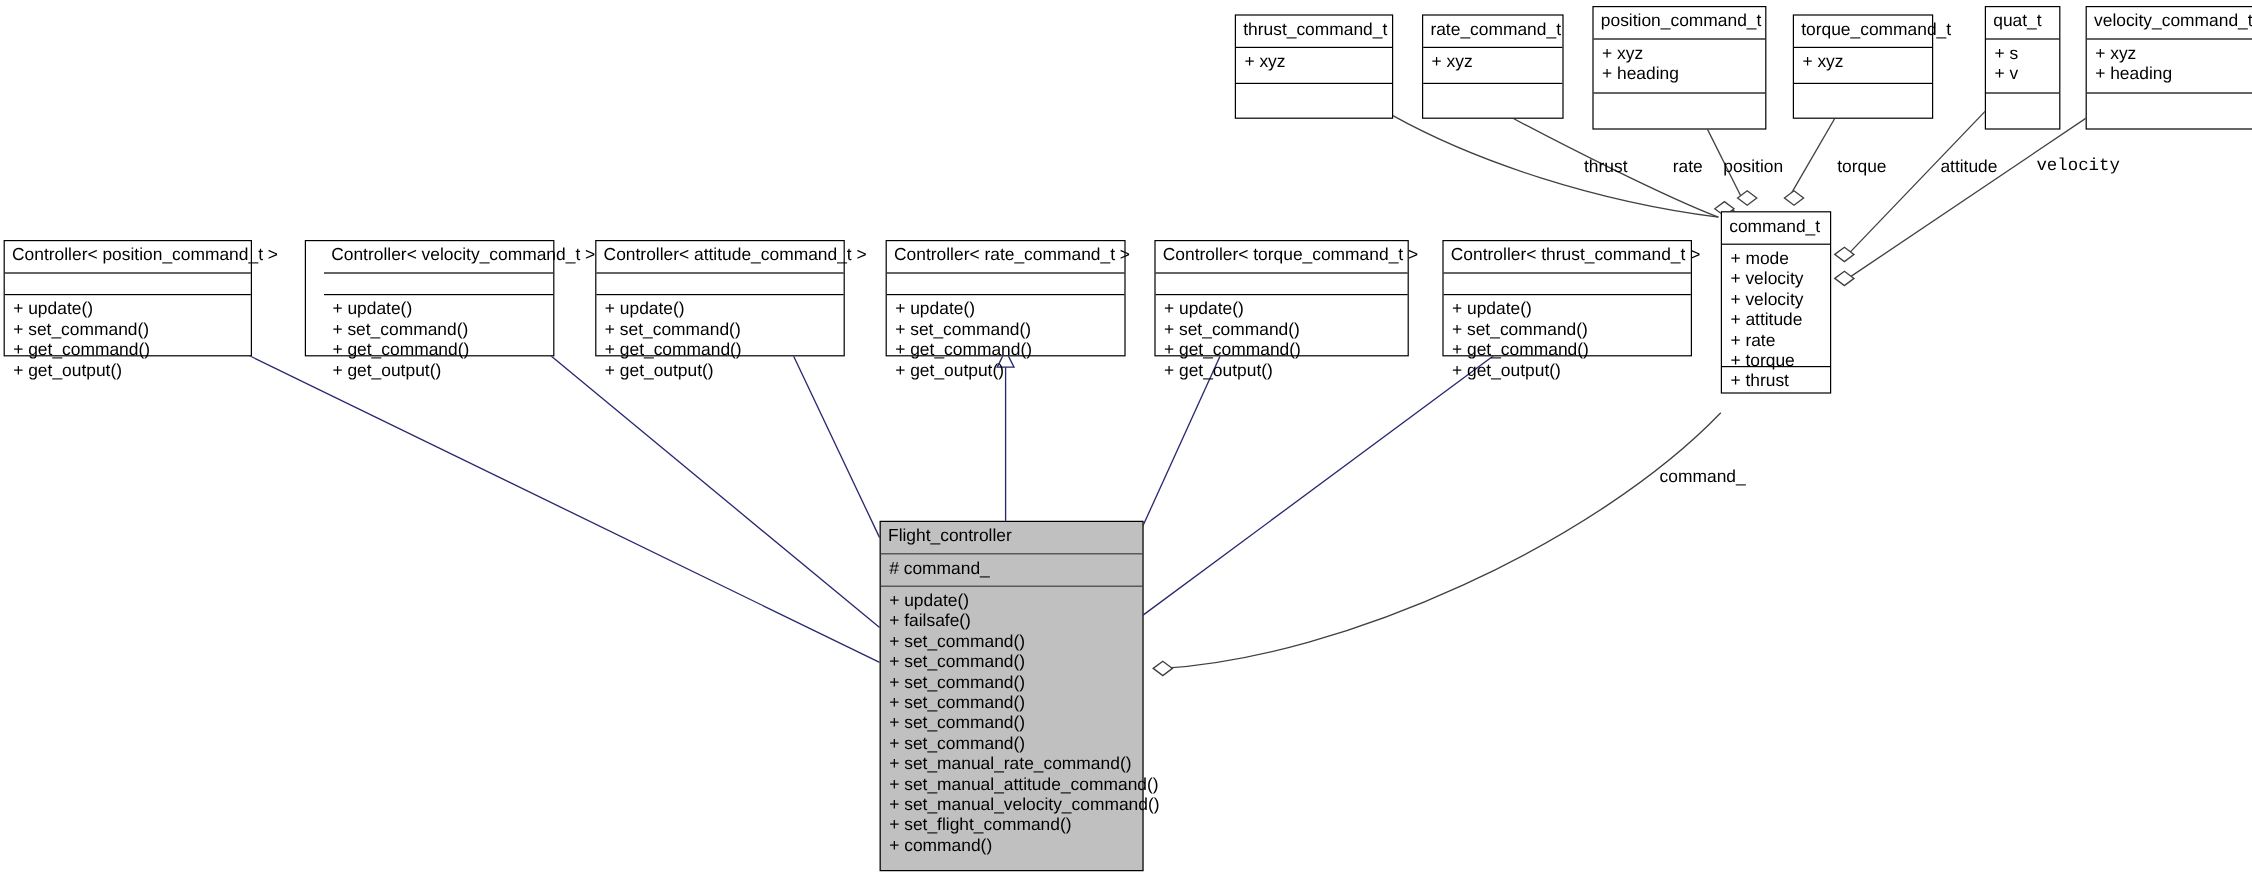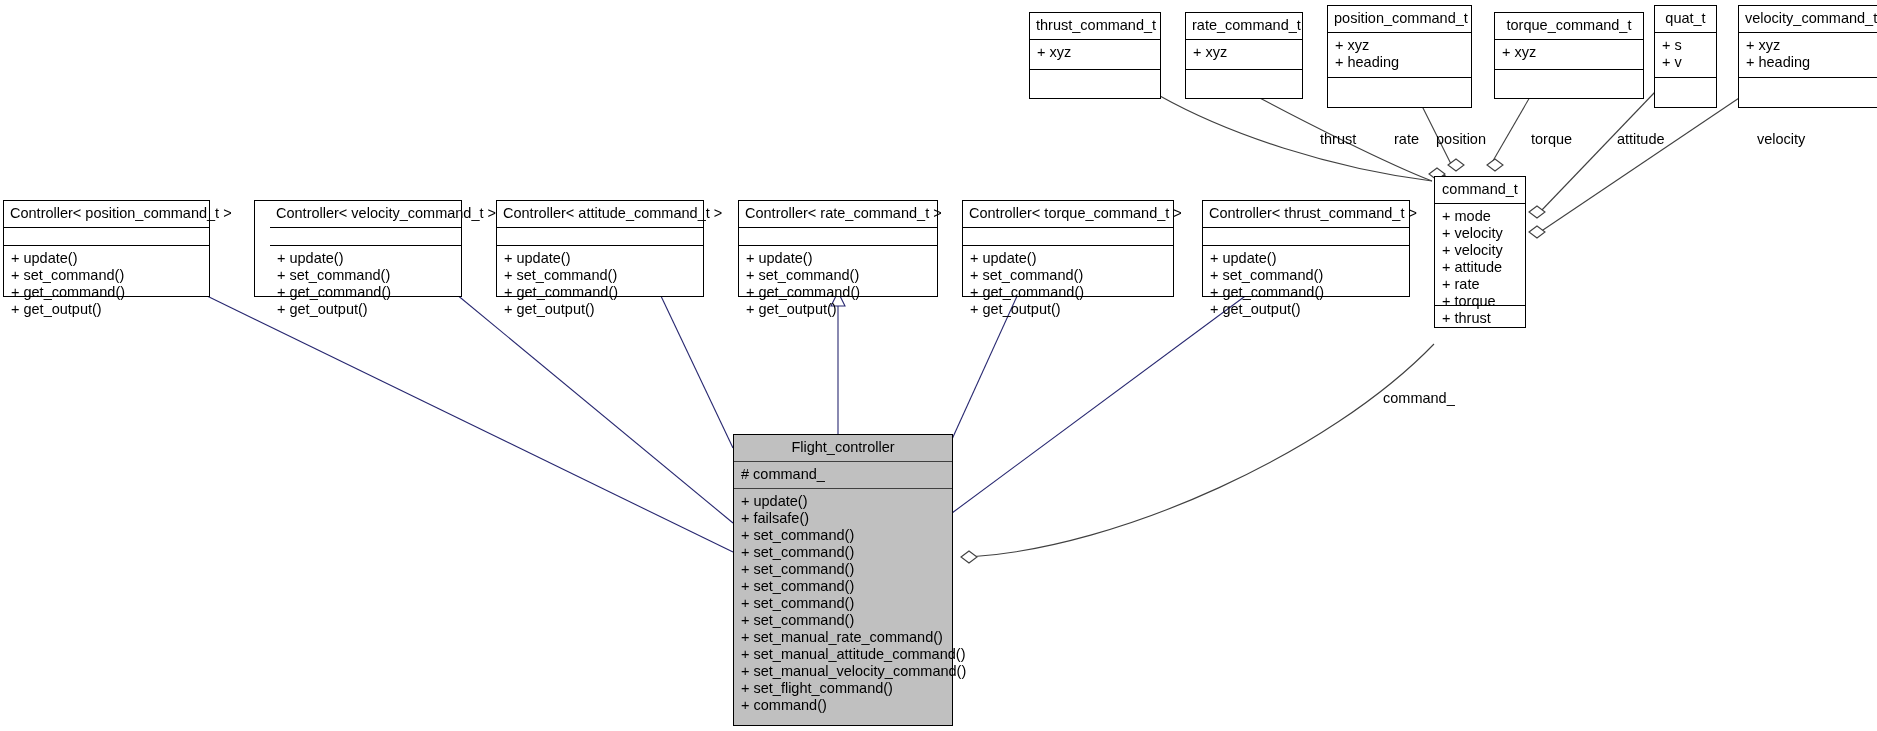--- a/index.html
+++ b/index.html
@@ -34,21 +34,20 @@
     background: #ffffff;
     font-size: 14.5px;
     line-height: 17px;
     color: #000000;
   }
   .uml-box.highlight {
     background: #c0c0c0;
     border: 1px solid #000000;
   }
   .uml-title {
-    text-align: center;
     padding: 4px 6px 5px 6px;
     border-bottom: 1px solid #000000;
     white-space: nowrap;
   }
   .uml-box.highlight > .uml-title {
     border-bottom: 1px solid #404040;
   }
   .uml-attrs {
     padding: 4px 6px 4px 7px;
     border-bottom: 1px solid #000000;
@@ -145,21 +144,21 @@
 
   <div class="uml-box" style="left:1327px; top:5px; width:145px; height:103px;">
     <div class="uml-title">position_command_t</div>
     <div class="uml-attrs" style="height:45px;">
       <div class="uml-row">+ xyz</div>
       <div class="uml-row">+ heading</div>
     </div>
     <div class="uml-ops"></div>
   </div>
 
-  <div class="uml-box" style="left:1494px; top:12px; width:150px; height:87px;">
+  <div class="uml-box" style="left:1494px; top:12px; width:117px; height:87px;">
     <div class="uml-title">torque_command_t</div>
     <div class="uml-attrs" style="height:30px;">
       <div class="uml-row">+ xyz</div>
     </div>
     <div class="uml-ops"></div>
   </div>
 
   <div class="uml-box" style="left:1654px; top:5px; width:63px; height:103px;">
     <div class="uml-title">quat_t</div>
     <div class="uml-attrs" style="height:45px;">
@@ -176,21 +175,21 @@
       <div class="uml-row">+ heading</div>
     </div>
     <div class="uml-ops"></div>
   </div>
 
   <div class="edge-label" style="left:1320px; top:131px;">thrust</div>
   <div class="edge-label" style="left:1394px; top:131px;">rate</div>
   <div class="edge-label" style="left:1436px; top:131px;">position</div>
   <div class="edge-label" style="left:1531px; top:131px;">torque</div>
   <div class="edge-label" style="left:1617px; top:131px;">attitude</div>
-  <div class="edge-label" style="left:1757px; top:131px;">velocity</div>
+  <div class="edge-label" style="left:1697px; top:131px;font-family:Liberation Mono, monospace;">velocity</div>
   <div class="edge-label" style="left:1383px; top:390px;">command_</div>
 
   <div class="uml-box" style="left:1434px; top:176px; width:92px; height:152px;">
     <div class="uml-title">command_t</div>
     <div class="uml-attrs" style="height:102px;">
       <div class="uml-row">+ mode</div>
       <div class="uml-row">+ velocity</div>
       <div class="uml-row">+ velocity</div>
       <div class="uml-row">+ attitude</div>
       <div class="uml-row">+ rate</div>

